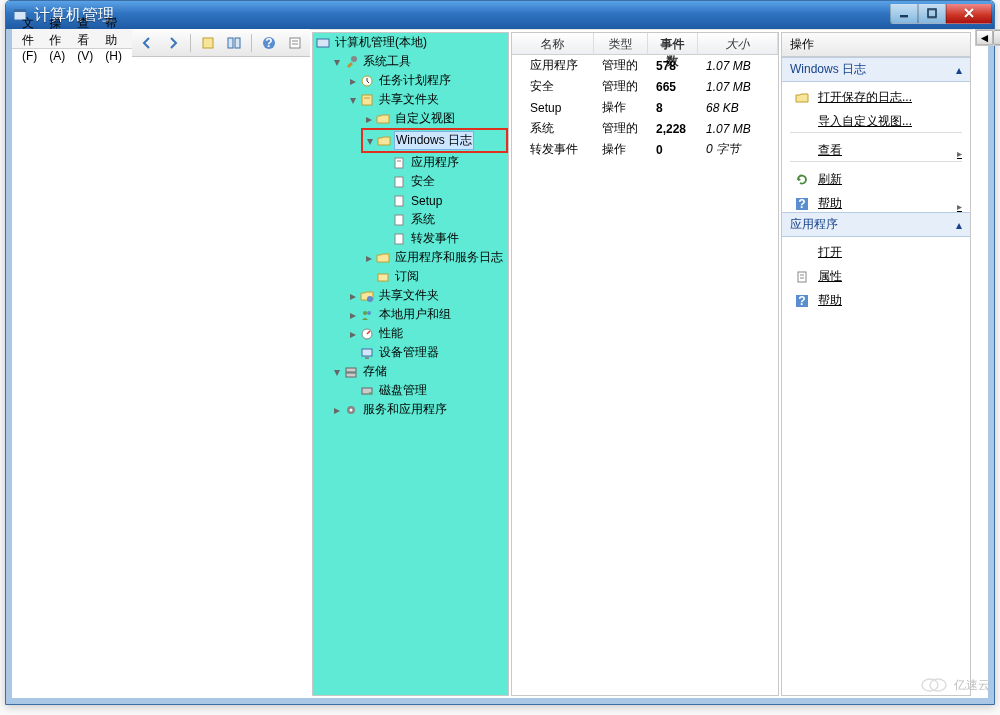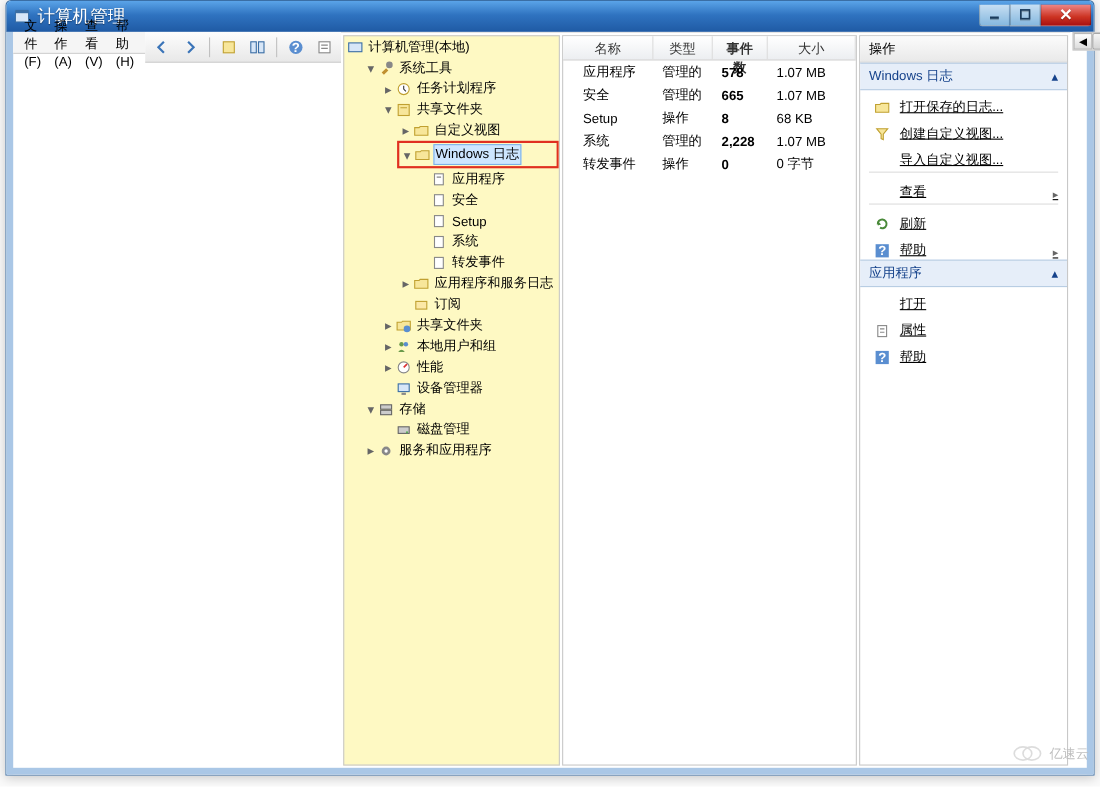--- a/index.html
+++ b/index.html
@@ -24,41 +24,41 @@
 .menubar { height:20px; background:#f5f5f5; display:flex; align-items:center; padding:0 4px; border-bottom:1px solid #d0d0d0; }
 .menuitem { padding:2px 6px; cursor:default; }
 
 
 .toolbar { height:28px; background:linear-gradient(#fdfdfd,#e8e8e8); border-bottom:1px solid #c5c5c5; display:flex; align-items:center; padding:0 4px; gap:4px; }
 .tbtn { width:22px; height:22px; display:flex; align-items:center; justify-content:center; border:1px solid transparent; border-radius:2px; }
 .tsep { width:1px; height:18px; background:#c0c0c0; margin:0 2px; }
 
 
 .work { flex:1; display:flex; border-top:1px solid #e5e5e5; min-height:0; }
-.pane-tree { width:197px; border:1px solid #c8c8c8; margin:2px; overflow:auto; background:#fef9c3; }
+.pane-tree { width:197px; border:1px solid #c8c8c8; margin:2px; overflow:auto; background:#5eead4; }
 .pane-list { flex:1; border:1px solid #c8c8c8; margin:2px 0; display:flex; flex-direction:column; }
 .pane-actions { width:190px; border:1px solid #c8c8c8; margin:2px; display:flex; flex-direction:column; }
 
 
 .tree ul { list-style:none; margin:0; padding-left:16px; }
 .tree > ul { padding-left:2px; }
 .node { display:flex; align-items:center; height:19px; white-space:nowrap; }
 .arrow { width:12px; height:12px; display:inline-flex; align-items:center; justify-content:center; color:#666; }
 .ico { width:16px; height:16px; display:inline-flex; align-items:center; justify-content:center; margin-right:2px; }
 .node-label { padding:1px 2px; cursor:default; }
 .sel .node-label { background:#cde6ff; border:1px solid #7cb2e8; padding:0 1px; }
 .hi { border:2px solid #e03020; padding:1px 1px; margin-left:-2px; }
 
 
 .lv-header { height:22px; background:linear-gradient(#fff,#eceef1); border-bottom:1px solid #d0d0d0; display:flex; }
 .lv-col { border-right:1px solid #ddd; padding:3px 8px; color:#333;text-align:center; }
 .lv-body { flex:1; overflow:auto; }
 .lv-row { display:flex; height:21px; align-items:center; }
 .lv-cell { padding:2px 8px; text-align:left; }
-.c0{width:82px;} .c1{width:54px;} .c2{width:50px;font-weight:bold;} .c3{width:80px;}
+.c0{width:82px;} .c1{width:54px;} .c2{width:50px;font-weight:bold;} .c3{width:80px;font-style:italic;}
 .lv-row .c0{padding-left:18px;}
 
 
 .ap-title { background:linear-gradient(#fbfbfb,#e9e9e9); border-bottom:1px solid #ccc; padding:3px 8px; font-weight:normal; }
 .ap-section { background:#e6eef9; border-top:1px solid #b8cde3; border-bottom:1px solid #b8cde3; padding:3px 8px; display:flex; align-items:center; color:#15428b; }
 .ap-section .caret { margin-left:auto; }
 .ap-item { display:flex; align-items:flex-end; height:24px; padding:0 8px 0 12px; cursor:default;text-decoration:underline; }
 .ap-item .ico { margin-right:8px; }
 .ap-sub { margin-left:auto; color:#666; font-size:10px; }
 
@@ -451,28 +451,20 @@
           </div>
         <div class="ap-item">
             <span class="ico">
               <svg width="14" height="14">
                 <path d="M1 4 L5 4 L6 3 L13 3 L13 11 L1 11 Z" fill="#f7e69a" stroke="#c0a030"></path>
               </svg>
             </span>
             <span>打开保存的日志...</span>
           </div>
         <div class="ap-item">
-            <span class="ico">
-              <svg width="14" height="14">
-                <path d="M2 2 L12 2 L8 7 L8 12 L6 11 L6 7 Z" fill="#f7e69a" stroke="#c0a030"></path>
-              </svg>
-            </span>
-            <span>创建自定义视图...</span>
-          </div>
-        <div class="ap-item">
             <span class="ico"></span>
             <span>导入自定义视图...</span>
           </div>
         <div style="height:1px;background:#ddd;margin:2px 8px;"></div>
         <div class="ap-item">
             <span class="ico"></span>
             <span>查看</span>
             <span class="ap-sub">▸</span>
           </div>
         <div style="height:1px;background:#ddd;margin:2px 8px;"></div>

